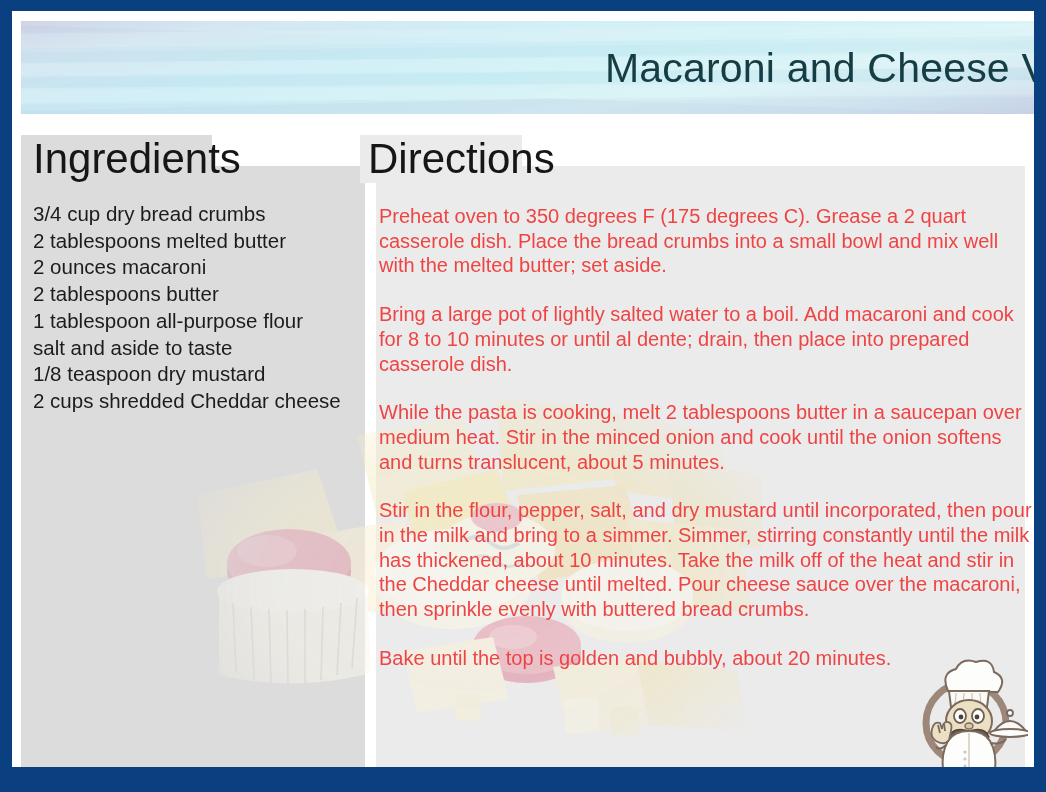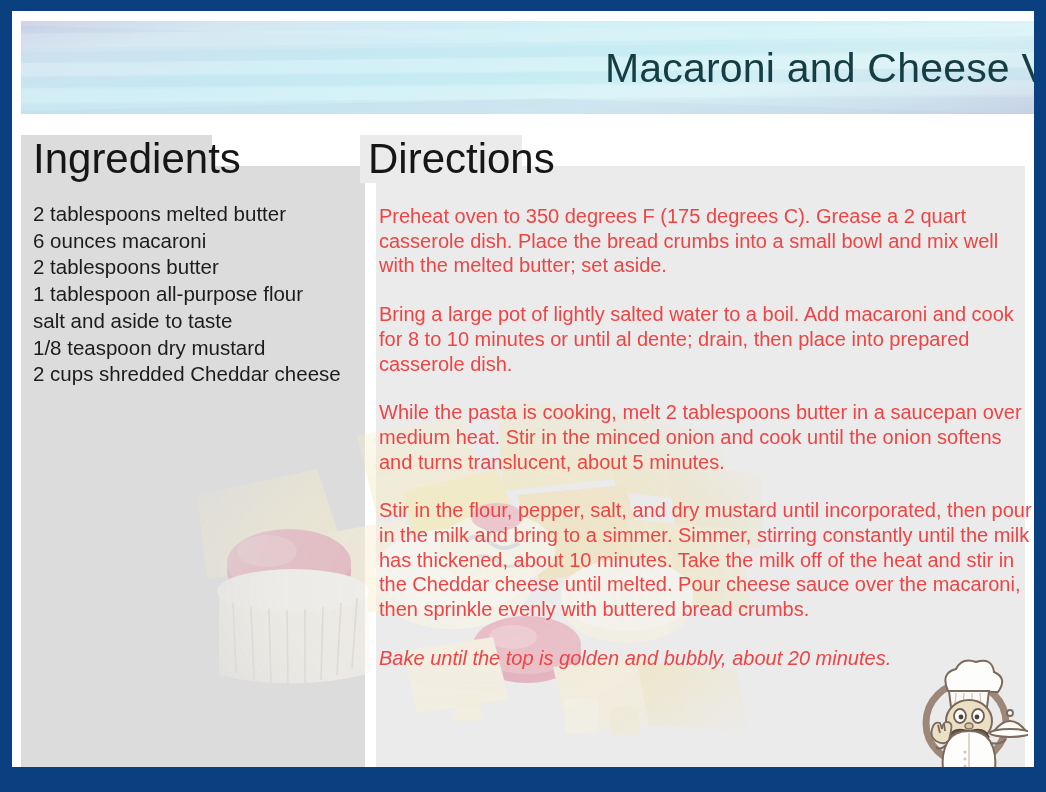--- a/index.html
+++ b/index.html
@@ -145,21 +145,21 @@
     left: 367px;
     top: 193px;
     width: 655px;
     font-size: 20px;
     line-height: 24.7px;
     color: #ef4444;
   }
   .directions-body p {
     margin: 0 0 24px 0;
   }
-  .directions-body p:last-child { margin-bottom: 8px; font-style: italic; }
+  .directions-body p:last-child { margin-bottom: 8px; }
 
   
   .chef-logo {
     position: absolute;
     left: 896px;
     top: 646px;
     width: 120px;
     height: 116px;
     pointer-events: none;
   }
@@ -261,22 +261,23 @@
     </div>
 
     <div class="tab tab-ingredients">
       <span class="tab-title">Ingredients</span>
     </div>
     <div class="tab tab-directions">
       <span class="tab-title">Directions</span>
     </div>
 
     <div class="ingredients-list" id="ingredients-list">
+        <div>3/4 cup dry bread crumbs</div>
         <div>2 tablespoons melted butter</div>
-        <div>6 ounces macaroni</div>
+        <div>2 ounces macaroni</div>
         <div>2 tablespoons butter</div>
         <div>1 tablespoon all-purpose flour</div>
         <div>salt and aside to taste</div>
         <div>1/8 teaspoon dry mustard</div>
         <div>2 cups shredded Cheddar cheese</div>
       </div>
 
     <div class="directions-body" id="directions-body">
         <p>Preheat oven to 350 degrees F (175 degrees C). Grease a 2 quart casserole dish. Place the bread crumbs into a small bowl and mix well with the melted butter; set aside.</p>
         <p>Bring a large pot of lightly salted water to a boil. Add macaroni and cook for 8 to 10 minutes or until al dente; drain, then place into prepared casserole dish.</p>

